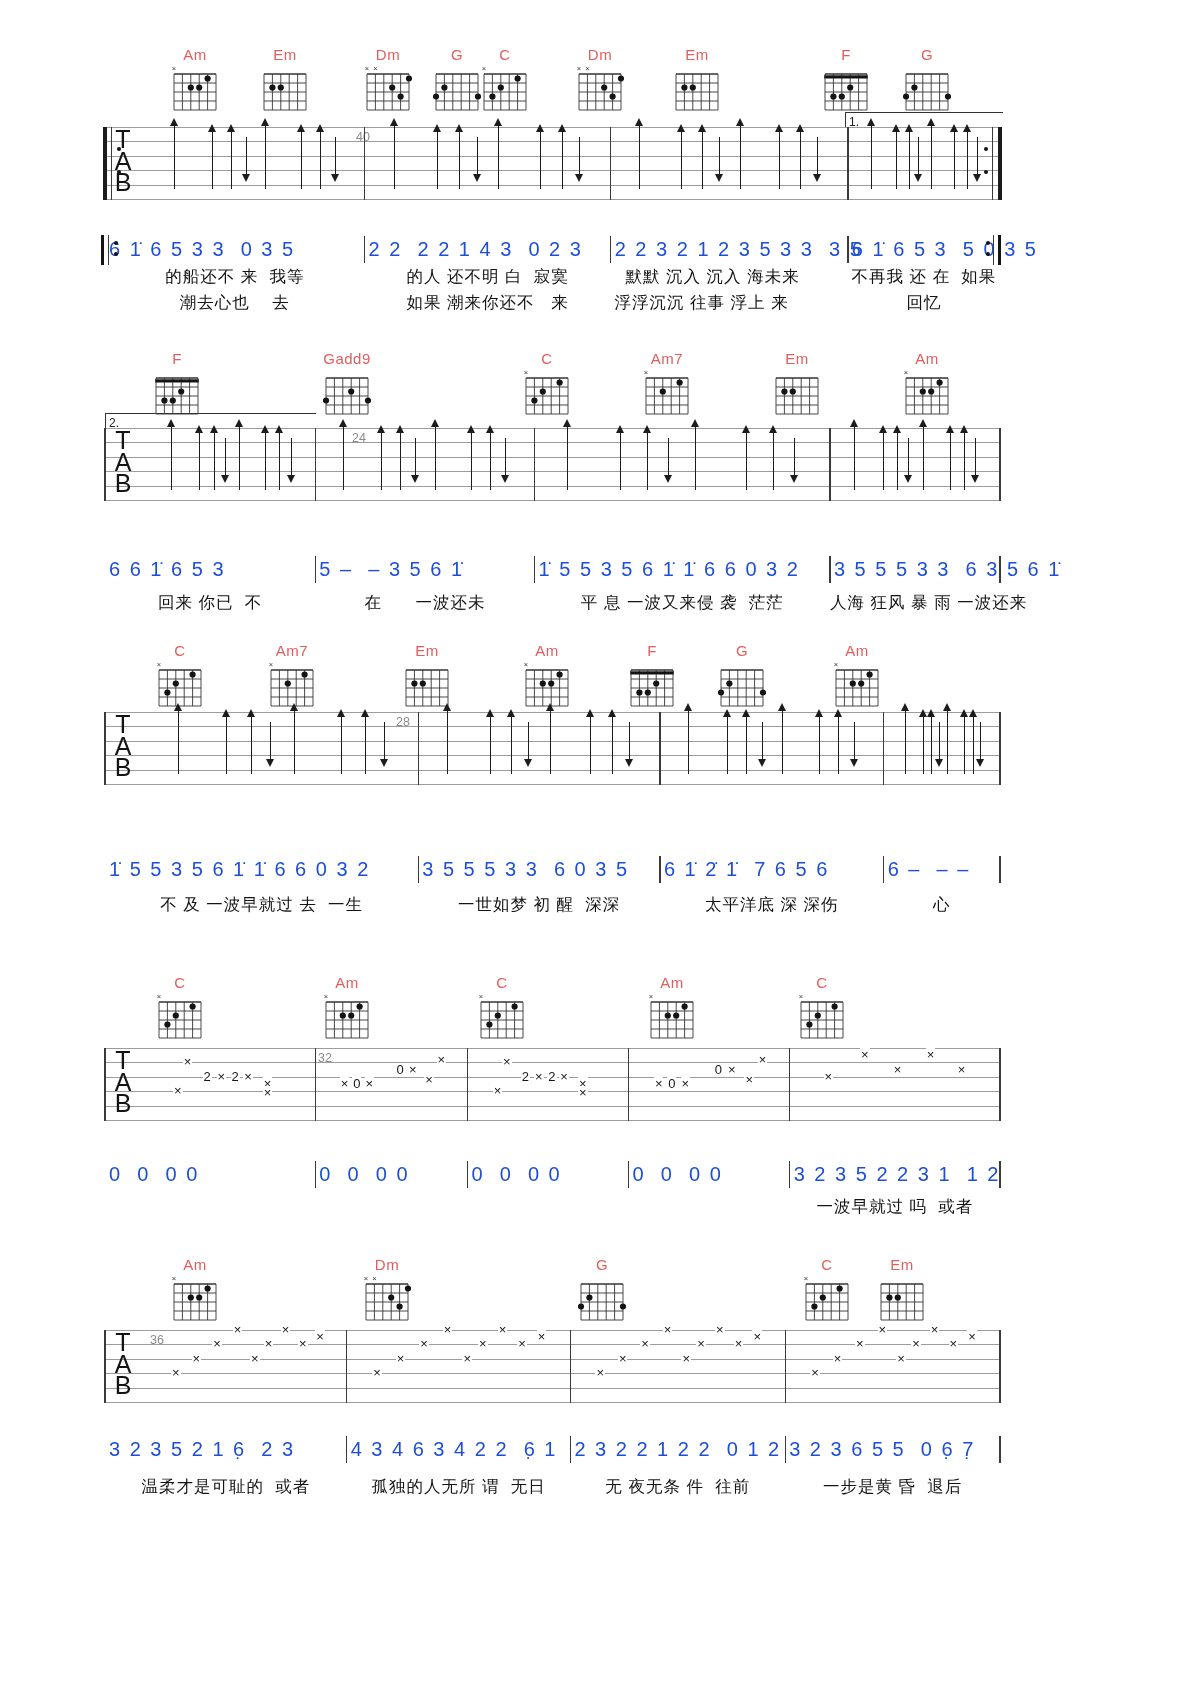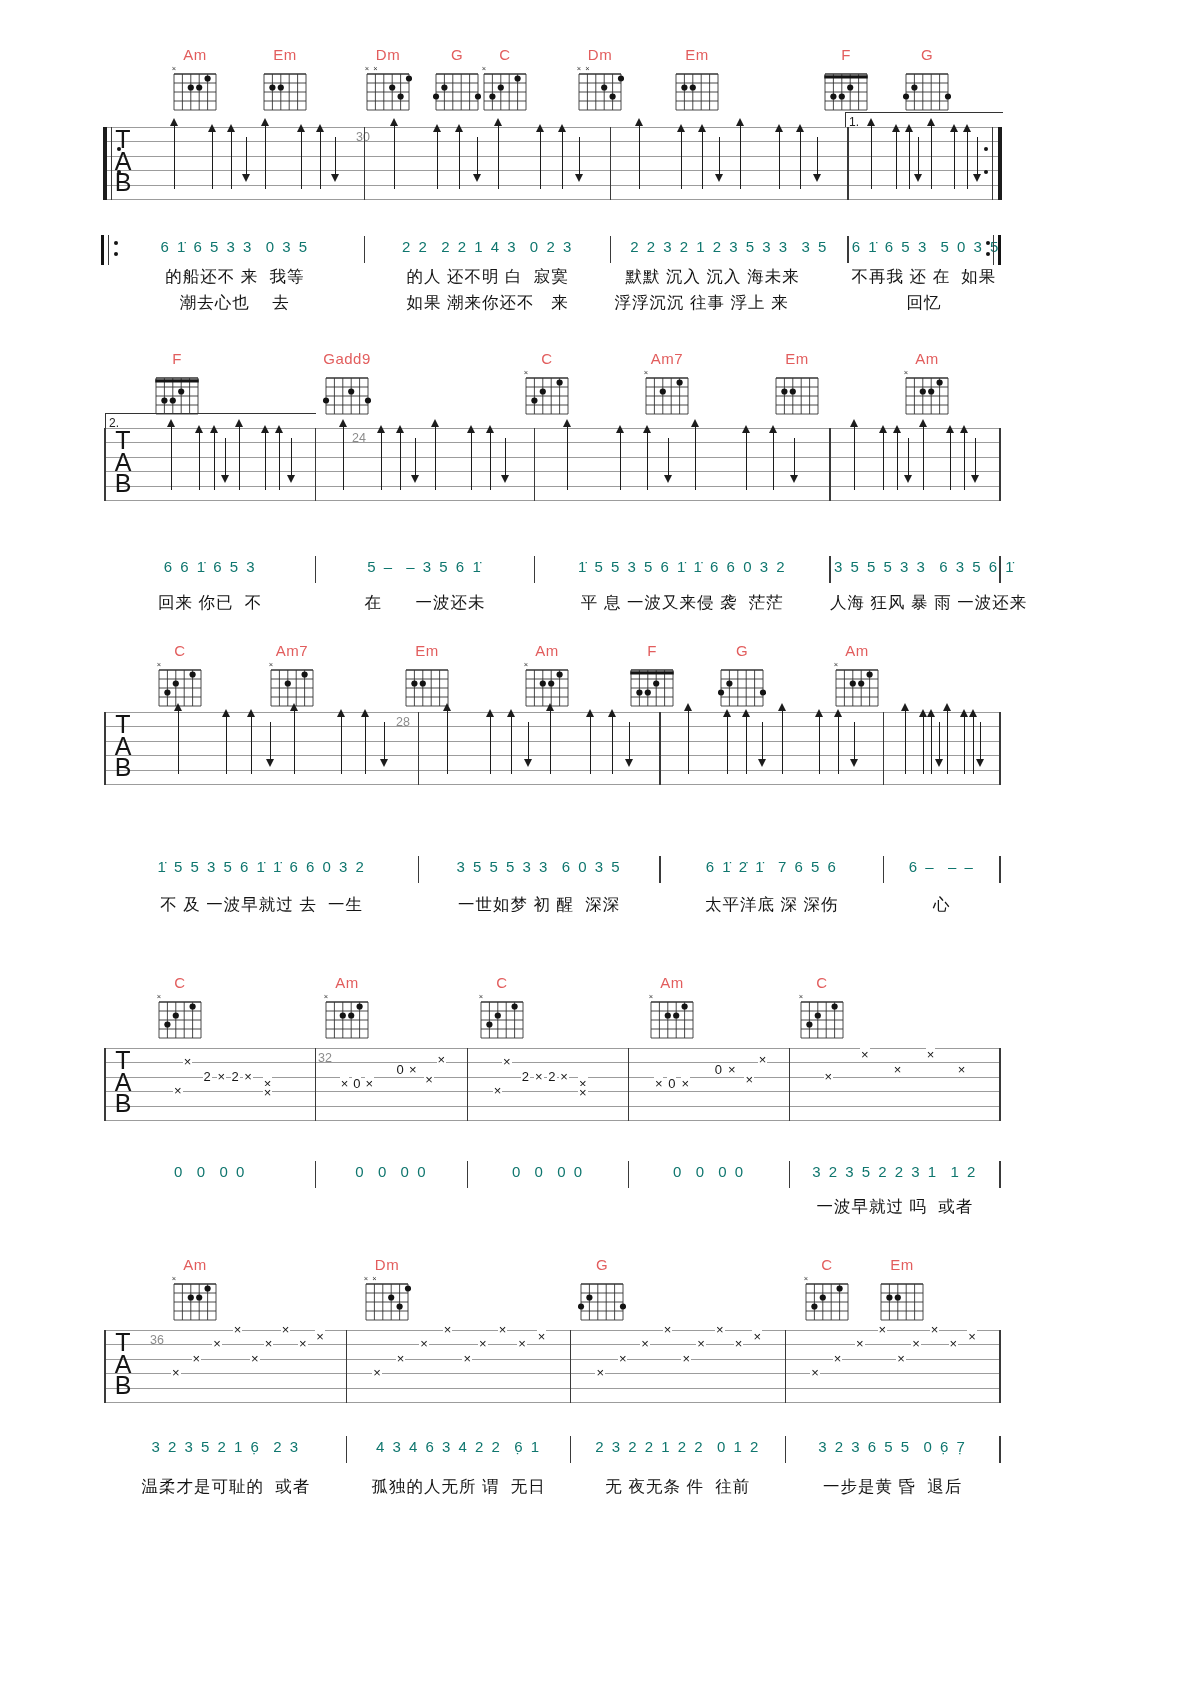--- a/index.html
+++ b/index.html
@@ -5,22 +5,22 @@
   html,body{margin:0;padding:0;background:#fff;}
   #sheet{position:relative;width:1200px;height:1698px;background:#ffffff;
          font-family:"Liberation Sans","DejaVu Sans",sans-serif;overflow:hidden;}
   .abs{position:absolute;}
   .chord-name{font-size:15px;text-align:center;width:80px;letter-spacing:.5px;}
   .staff-line{height:1px;background:#9c9c9c;}
   .barline{width:1.4px;background:#3a3a3a;}
   .thickbar{width:4px;background:#1c1c1c;}
   .tab-letter{font-size:25px;line-height:22px;color:#141414;font-weight:500;text-align:center;width:20px;}
   .mnum{font-size:12.5px;color:#8c8c8c;}
-  .numbers{font-size:15px;letter-spacing:2px;white-space:pre;color:#0f766e;
-           text-align:center;font-weight:500;}
+  .numbers{font-size:20px;letter-spacing:2px;white-space:pre;color:#1d4ed8;
+           font-weight:500;}
   .lyrics{font-size:16.5px;letter-spacing:1px;white-space:pre;color:#141414;text-align:center;}
   .arw{width:0;border-left:1.9px solid #1c1c1c;}
   .arw.up::before{content:"";position:absolute;left:-5px;top:-7px;
      border:4.2px solid transparent;border-bottom:8px solid #1c1c1c;}
   .arw.dn::after{content:"";position:absolute;left:-5px;bottom:-7px;
      border:4.2px solid transparent;border-top:8px solid #1c1c1c;}
   .perc{font-size:13px;line-height:13px;color:#161616;background:#fff;padding:0 1px;font-weight:500;}
   .volta{border-top:1.6px solid #333;border-left:1.6px solid #333;height:14px;}
   .volta span{font-size:12px;color:#222;padding-left:3px;display:inline-block;transform:translateY(-1px);}
   .rdot{width:4px;height:4px;border-radius:50%;background:#141414;}
@@ -190,21 +190,21 @@
     <div class="abs volta" style="left: 845px; top: 112px; width: 157px;"><span>1.</span></div>
     <div class="abs staff-line" style="left: 105px; top: 127px; width: 895px;"></div>
     <div class="abs staff-line" style="left: 105px; top: 141.4px; width: 895px;"></div>
     <div class="abs staff-line" style="left: 105px; top: 155.8px; width: 895px;"></div>
     <div class="abs staff-line" style="left: 105px; top: 170.2px; width: 895px;"></div>
     <div class="abs staff-line" style="left: 105px; top: 184.6px; width: 895px;"></div>
     <div class="abs staff-line" style="left: 105px; top: 199px; width: 895px;"></div>
     <div class="abs tab-letter" style="left: 113px; top: 128px;">T</div>
     <div class="abs tab-letter" style="left: 113px; top: 149.5px;">A</div>
     <div class="abs tab-letter" style="left: 113px; top: 171px;">B</div>
-    <div class="abs mnum" style="left: 356px; top: 130px;">30</div>
+    <div class="abs mnum" style="left: 356px; top: 130px;">40</div>
     <div class="abs thickbar" style="left: 103px; top: 127px; height: 73px;"></div>
     <div class="abs barline" style="left: 111px; top: 127px; height: 73px;"></div>
     <div class="abs rdot" style="left: 117px; top: 147px;"></div>
     <div class="abs rdot" style="left: 117px; top: 170px;"></div>
     <div class="abs barline" style="left: 363.85px; top: 127px; height: 73px;"></div>
     <div class="abs barline" style="left: 609.975px; top: 127px; height: 73px;"></div>
     <div class="abs barline" style="left: 847.15px; top: 127px; height: 73px;"></div>
     <div class="abs rdot" style="left: 984px; top: 147px;"></div>
     <div class="abs rdot" style="left: 984px; top: 170px;"></div>
     <div class="abs barline" style="left: 992px; top: 127px; height: 73px;"></div>

